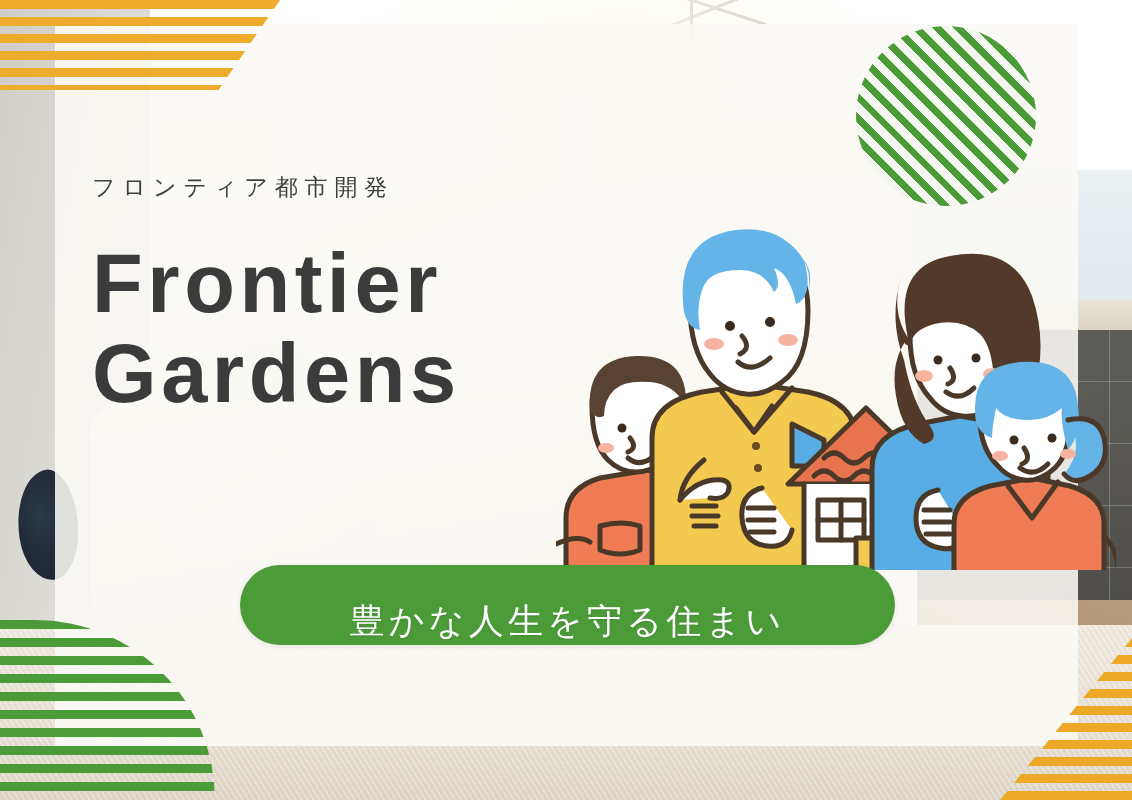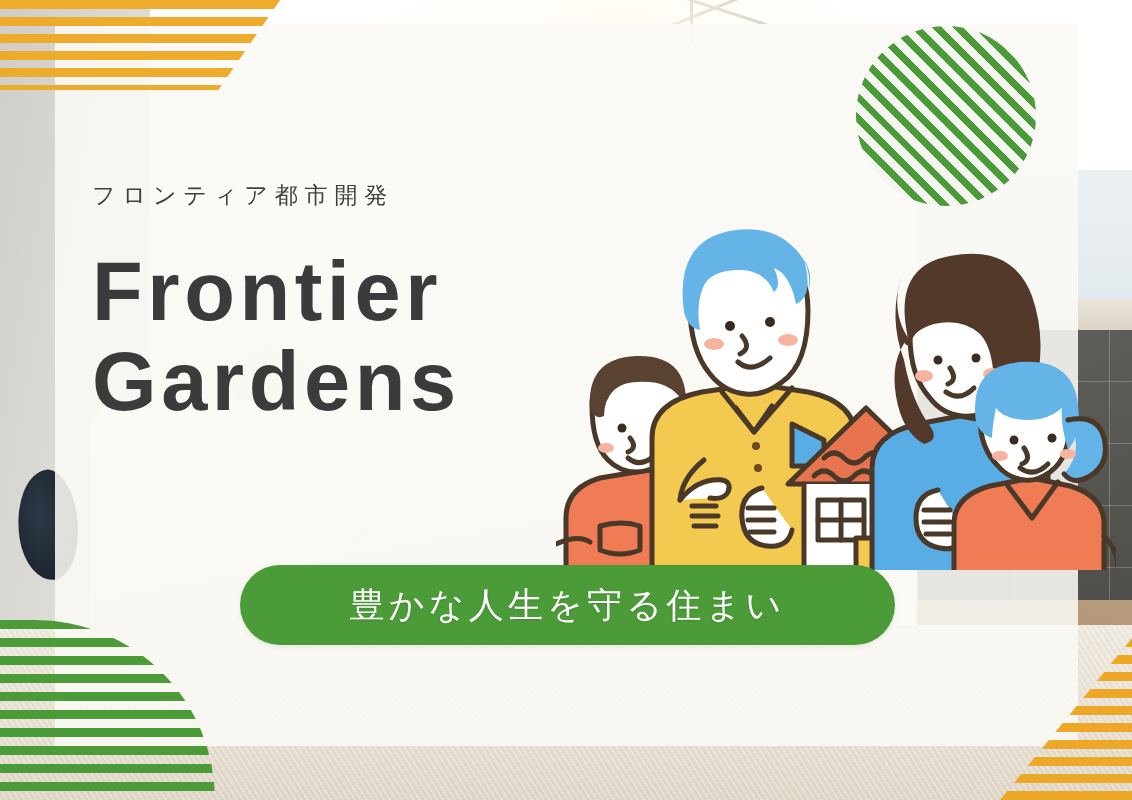--- a/index.html
+++ b/index.html
@@ -82,28 +82,28 @@
 
   .deco-bl{left:0;bottom:0;width:215px;height:180px;
     background:repeating-linear-gradient(180deg,#4b9b38 0 9px,rgba(255,255,255,0) 9px 18px);
     border-radius:0 180px 0 0;}
 
   .deco-br{right:0;bottom:0;width:132px;height:162px;
     background:repeating-linear-gradient(180deg,#eda828 0 9px,rgba(255,255,255,0) 9px 17px);
     clip-path:polygon(100% 0,100% 100%,0 100%,100% 0);}
 
   
-  .txt{position:absolute;left:92px;top:184px;}
+  .txt{position:absolute;left:92px;top:176px;}
   .kicker{font-size:23px;color:#3f3f3f;letter-spacing:.30em;line-height:1;
     font-family:"DejaVu Sans","Liberation Sans",sans-serif;font-weight:400;white-space:nowrap;}
   .title{margin-top:40px;font-size:83px;font-weight:700;color:#3b3b3b;
     letter-spacing:.055em;line-height:1.08;white-space:pre;}
 
   .pill{position:absolute;left:240px;top:565px;width:655px;height:80px;border-radius:40px;
-    background:#4b9b38;display:flex;align-items:center;justify-content:center;
+    background:#4b9b38;display:flex;align-items:flex-end;justify-content:center;
     box-shadow:0 2px 6px rgba(0,0,0,.07);}
   .pill span{color:#ffffff;font-size:35px;letter-spacing:.12em;font-weight:500;
     font-family:"DejaVu Sans","Liberation Sans",sans-serif;
     text-shadow:0 1px 2px rgba(0,0,0,.12);}
 
   
   .illus{position:absolute;left:556px;top:170px;width:560px;height:400px;}
   .illus svg{width:100%;height:100%;display:block;}
 </style>
 </head>

